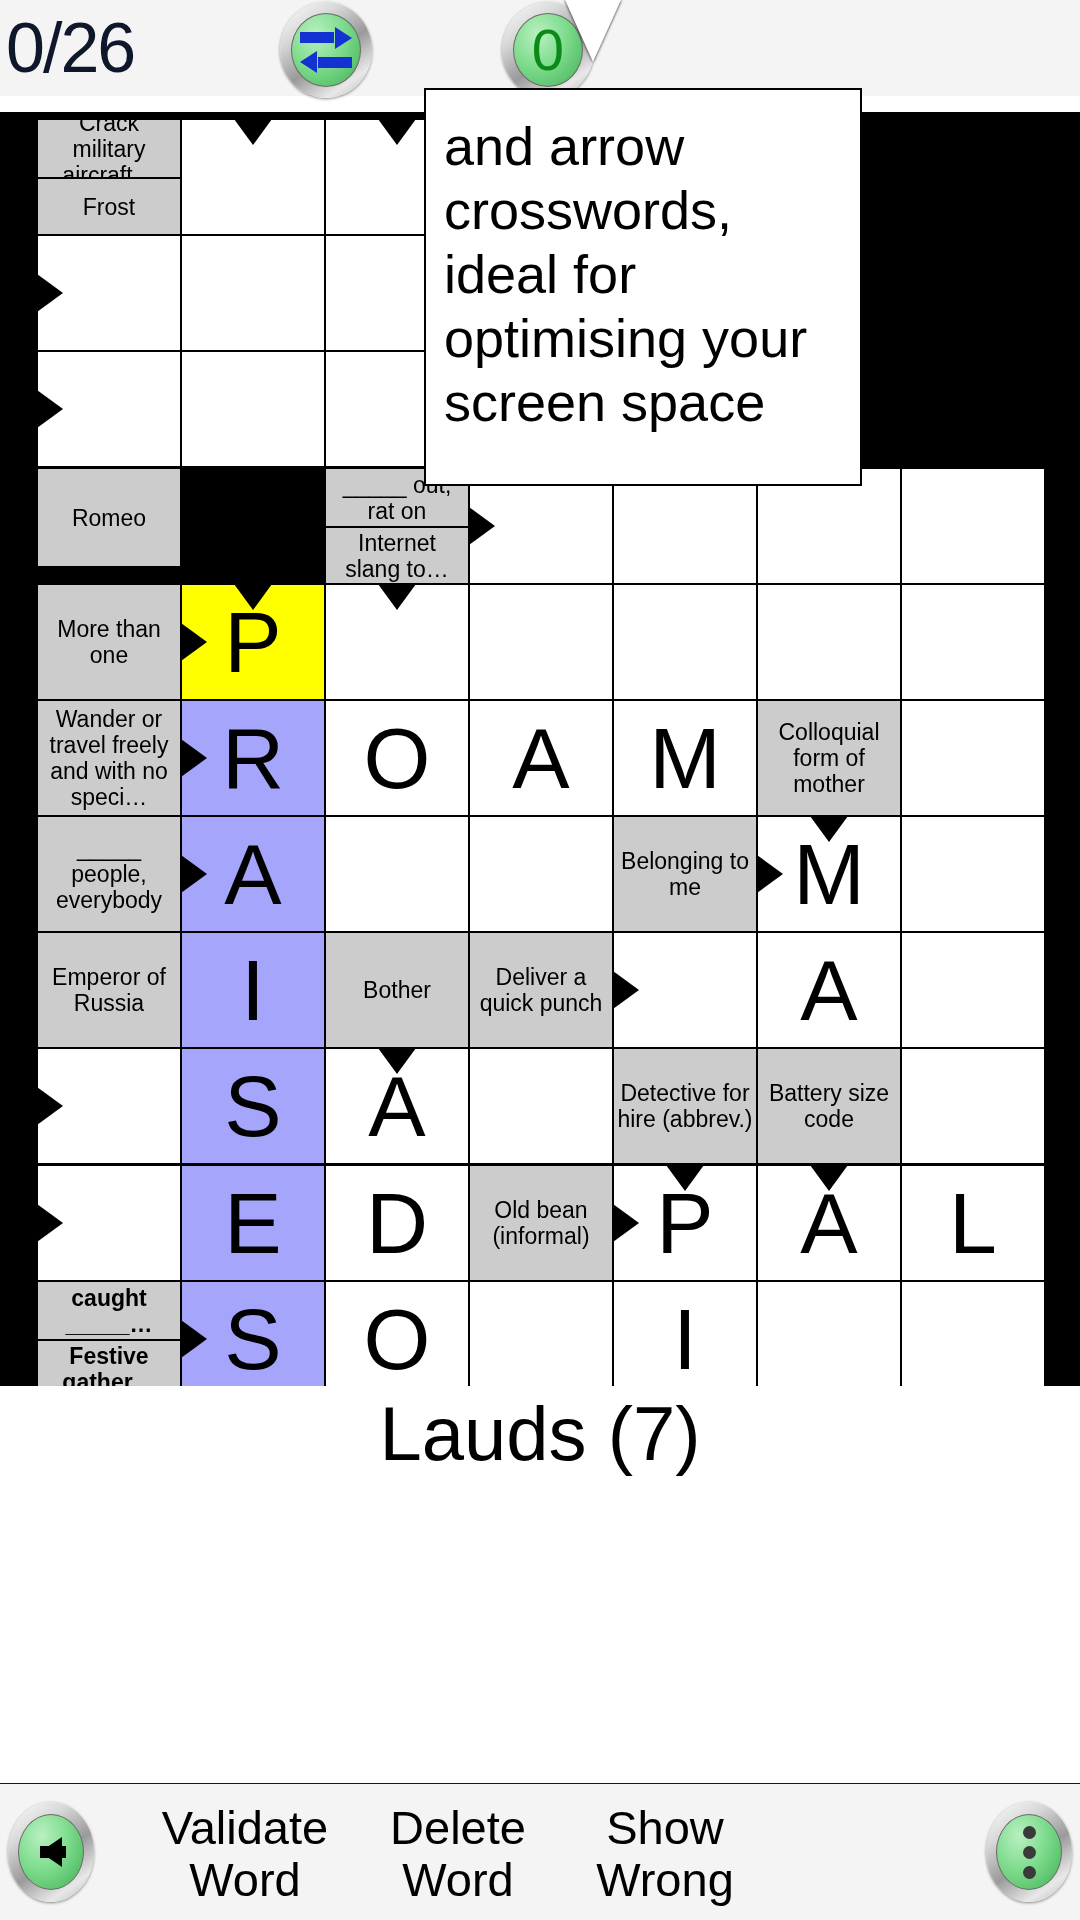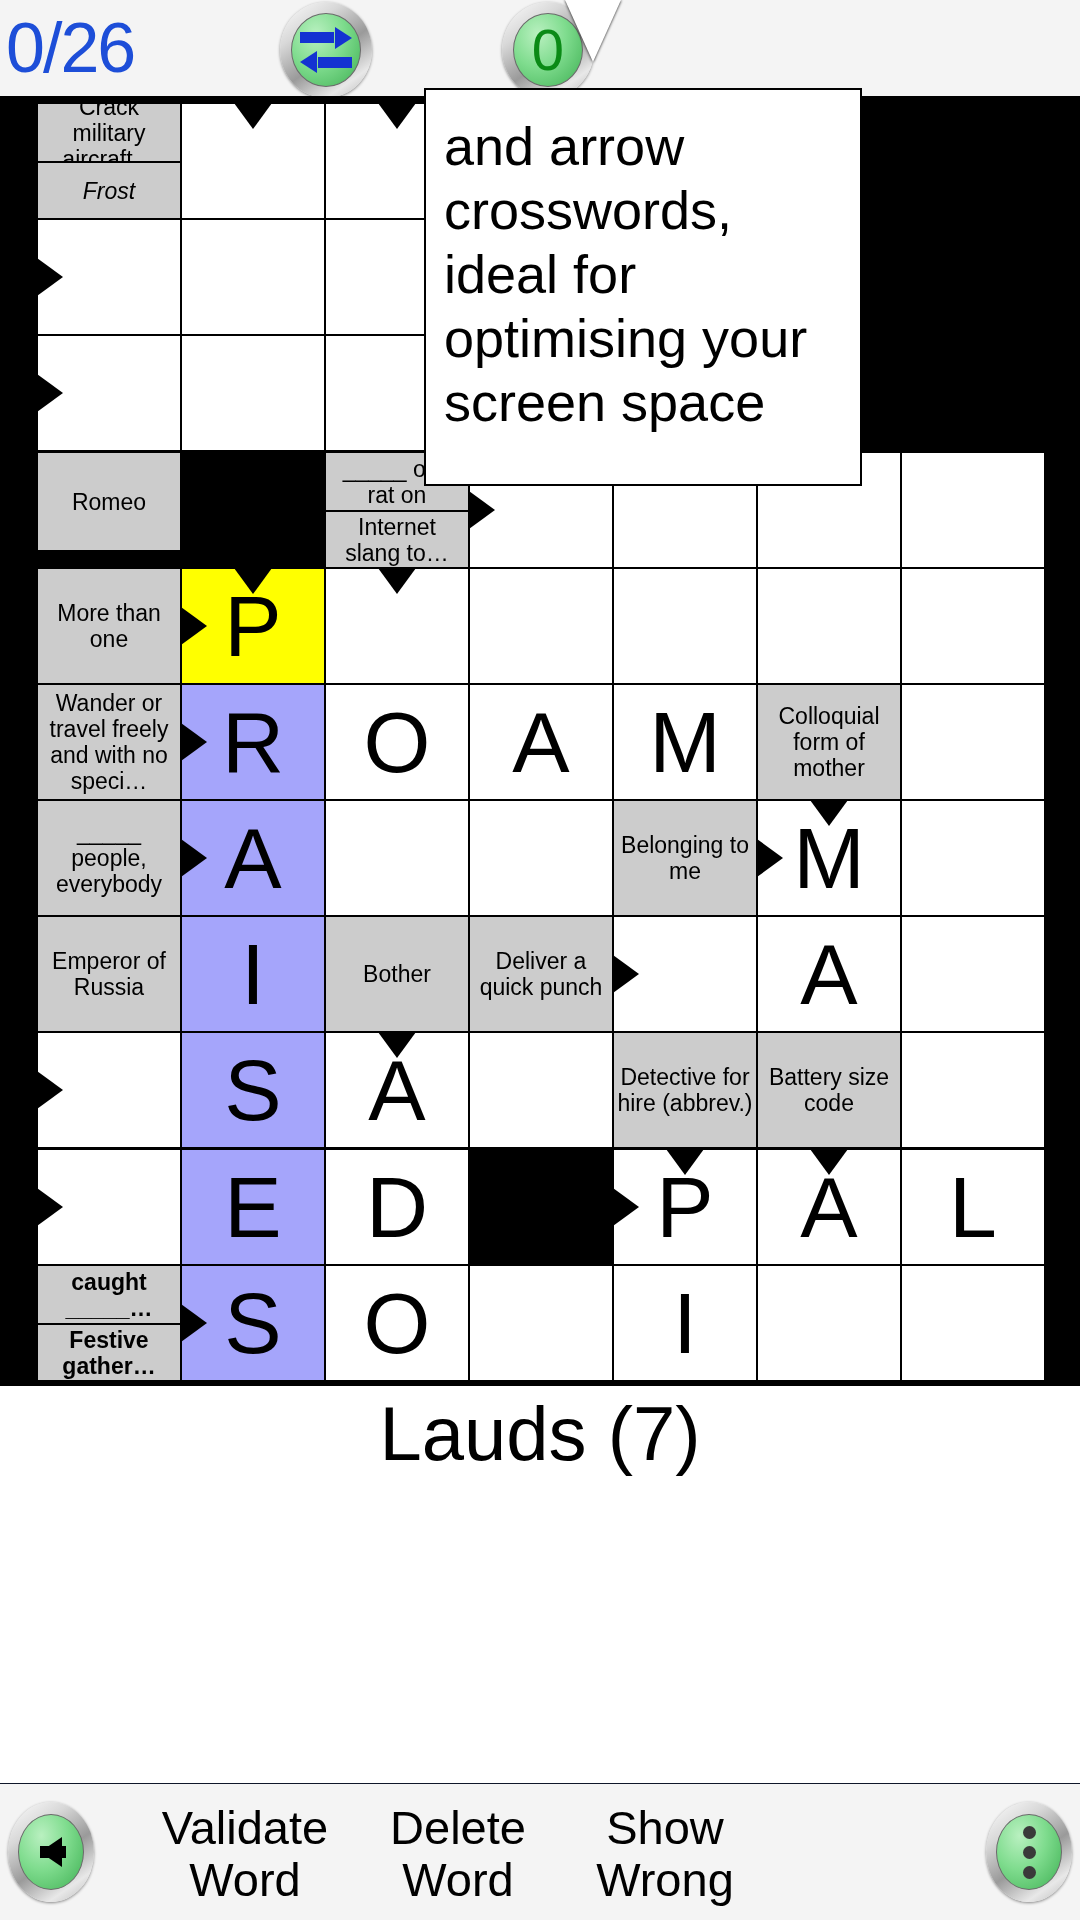--- a/index.html
+++ b/index.html
@@ -11,21 +11,21 @@
     position:relative;
   }
 
   
   #topbar{
     position:absolute;left:0;top:0;width:1080px;height:96px;
     background:#f4f4f4;
   }
   #counter{
     position:absolute;left:6px;top:10px;
-    font-size:70px;line-height:76px;color:#1d4ed8;letter-spacing:-2px;
+    font-size:70px;line-height:76px;color:#0f172a;letter-spacing:-2px;
   }
   #timer{
     position:absolute;right:8px;top:10px;
     font-size:70px;line-height:76px;color:#000;letter-spacing:-2px;
   }
   .orb{
     position:absolute;width:92px;height:96px;border-radius:50%;
     background:linear-gradient(145deg,#ffffff 0%,#d8d8d8 28%,#9a9a9a 55%,#e8e8e8 80%,#b4b4b4 100%);
     box-shadow:0 1px 3px rgba(0,0,0,.45);
   }
@@ -44,21 +44,21 @@
   }
   #caret-marker{
     position:absolute;left:565px;top:0px;width:0;height:0;
     border-left:28px solid transparent;border-right:28px solid transparent;
     border-top:62px solid #ffffff;
     filter:drop-shadow(0 0 1.5px #000);
   }
 
   
   #gridwrap{
-    position:absolute;left:0;top:96px;width:1080px;height:1290px;
+    position:absolute;left:0;top:112px;width:1080px;height:1290px;
     background:#000000;
   }
   #grid{
     position:absolute;left:36px;top:6px;
     width:1008px;height:1278px;
     background:#000;
   }
   .cell{
     position:absolute;
     box-sizing:border-box;
@@ -178,21 +178,21 @@
     </div>
   </div>
   <div id="caret-marker"></div>
 
 </div>
 
 <div id="gridwrap">
   <div id="grid">
       <div class="cell clue" style="left: 0px; top: 0px; width: 146px; height: 118px;">
         <div class="cluebox half-top" style="height: 50%;">Crack military aircraft…</div>
-        <div class="cluebox half-bottom" style="height: 50%; font-style: italic;">Frost</div>
+        <div class="cluebox half-bottom" style="height: 50%;">Frost</div>
       </div>
       <div class="cell" style="left: 144px; top: 0px; width: 146px; height: 118px;">
         <div class="letter"></div>
         <span class="arw down"></span>
       </div>
       <div class="cell" style="left: 288px; top: 0px; width: 146px; height: 118px;">
         <div class="letter"></div>
         <span class="arw down"></span>
       </div>
       <div class="cell clue" style="left: 432px; top: 0px; width: 146px; height: 118px;">
@@ -362,20 +362,23 @@
       </div>
       <div class="cell" style="left: 0px; top: 1046px; width: 146px; height: 118px;">
         <div class="letter"></div>
         <span class="arw right"></span>
       </div>
       <div class="cell sel-word" style="left: 144px; top: 1046px; width: 146px; height: 118px;">
         <div class="letter">E</div>
       </div>
       <div class="cell" style="left: 288px; top: 1046px; width: 146px; height: 118px;">
         <div class="letter">D</div>
+      </div>
+      <div class="cell clue" style="left: 432px; top: 1046px; width: 146px; height: 118px;">
+        <div class="cluebox full">Old bean (informal)</div>
       </div>
       <div class="cell" style="left: 576px; top: 1046px; width: 146px; height: 118px;">
         <div class="letter">P</div>
         <span class="arw right"></span>
         <span class="arw down"></span>
       </div>
       <div class="cell" style="left: 720px; top: 1046px; width: 146px; height: 118px;">
         <div class="letter">A</div>
         <span class="arw down"></span>
       </div>

